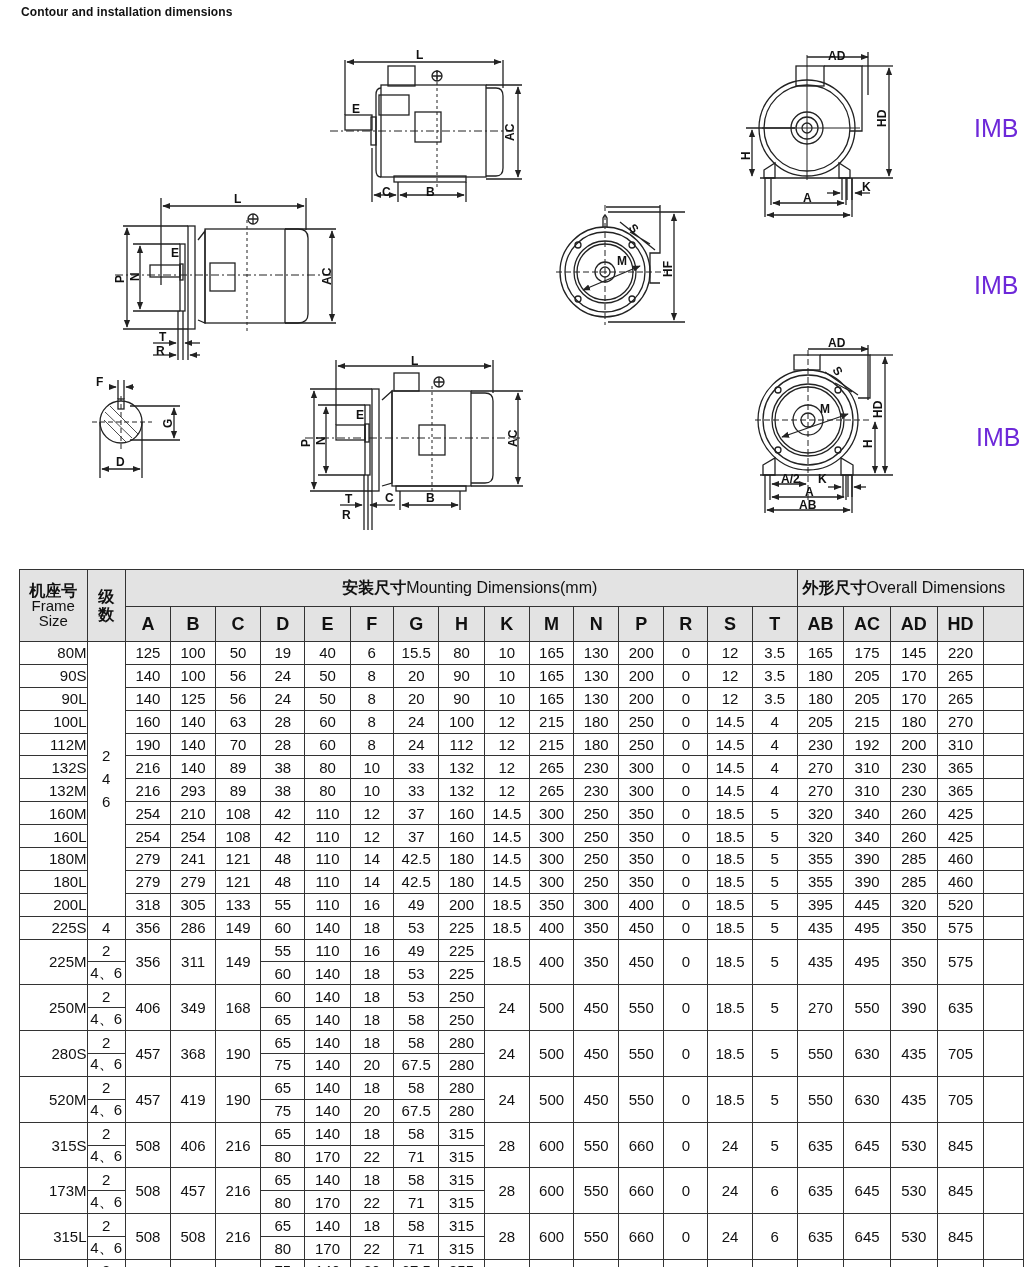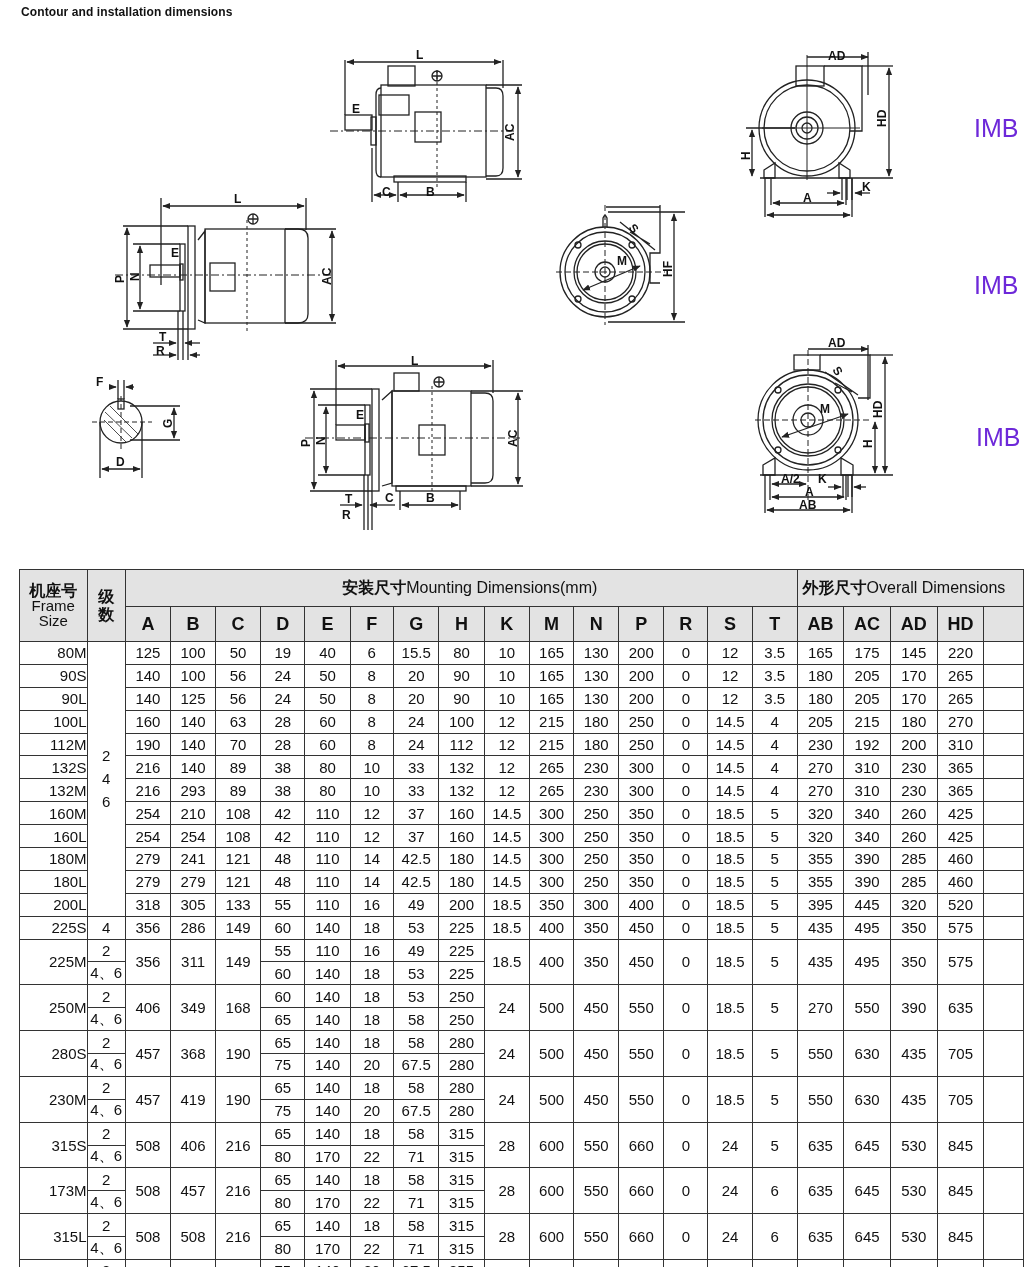--- a/index.html
+++ b/index.html
@@ -738,21 +738,21 @@
         </tr>
         <tr>
           <td class="sub">4、6</td>
           <td class="sub">75</td>
           <td class="sub">140</td>
           <td class="sub">20</td>
           <td class="sub">67.5</td>
           <td class="sub">280</td>
         </tr>
         <tr>
-          <td class="fr" rowspan="2">230M</td>
+          <td class="fr" rowspan="2">520M</td>
           <td class="sub">2</td>
           <td rowspan="2">457</td>
           <td rowspan="2">419</td>
           <td rowspan="2">190</td>
           <td class="sub">65</td>
           <td class="sub">140</td>
           <td class="sub">18</td>
           <td class="sub">58</td>
           <td class="sub">280</td>
           <td rowspan="2">24</td>

